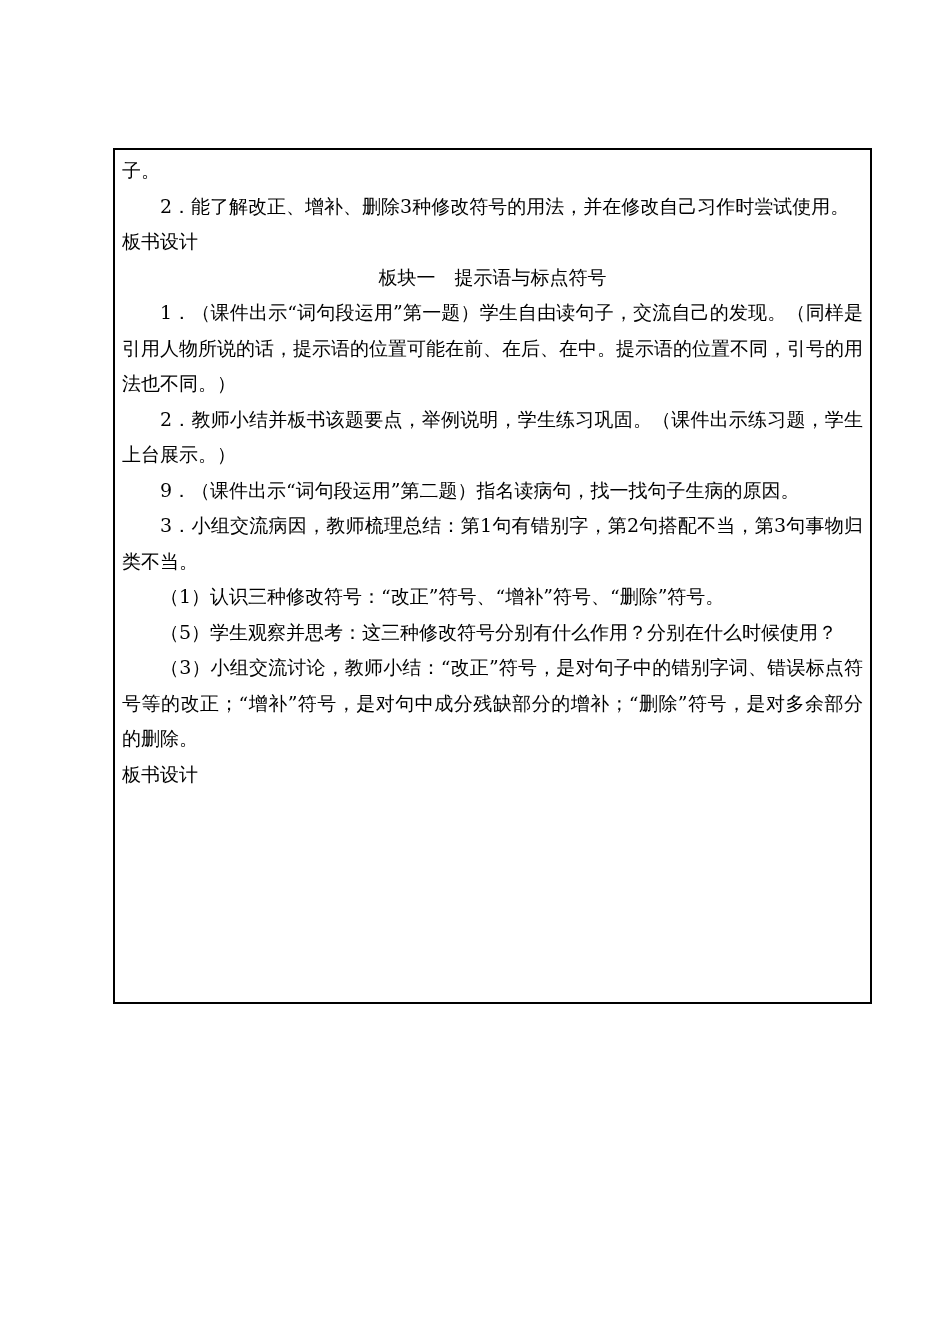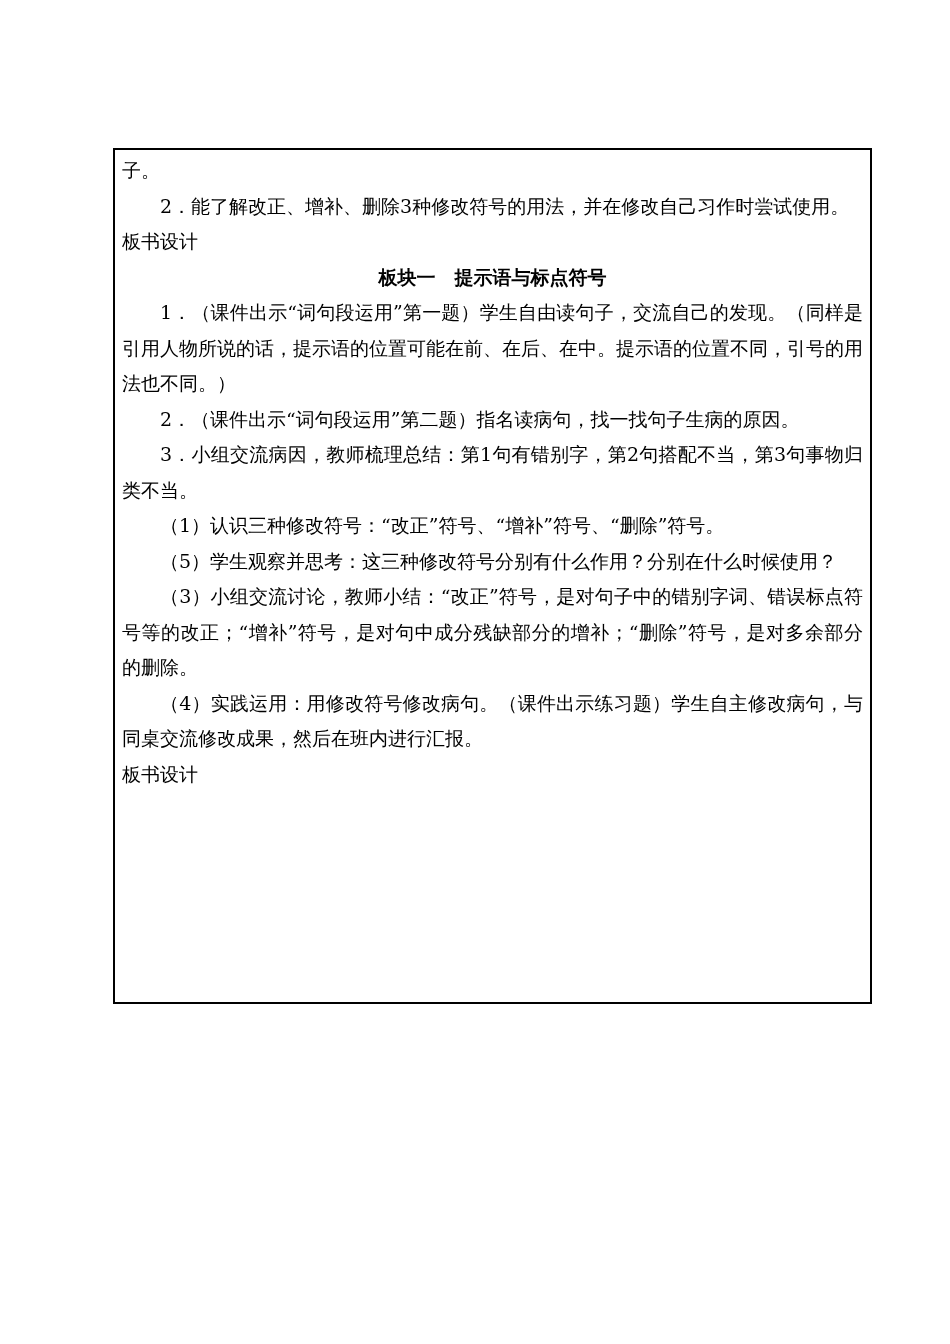--- a/index.html
+++ b/index.html
@@ -35,37 +35,37 @@
     letter-spacing: 0;
     word-break: break-all;
     color: #000000;
   }
   .para.indent {
     text-indent: 2em;
   }
   .para.heading {
     text-align: center;
     text-indent: 0;
-    font-weight: bold;
+    font-weight: normal;
     font-family: "DejaVu Sans", "Liberation Sans", sans-serif;
   }
 </style>
 </head>
 <body>
 
 <div class="page">
   <div class="content-box">
 
     <div class="para">子。</div>
     <div class="para indent">2．能了解改正、增补、删除3种修改符号的用法，并在修改自己习作时尝试使用。</div>
     <div class="para">板书设计</div>
     <div class="para heading">板块一　提示语与标点符号</div>
     <div class="para indent">1．（课件出示“词句段运用”第一题）学生自由读句子，交流自己的发现。（同样是引用人物所说的话，提示语的位置可能在前、在后、在中。提示语的位置不同，引号的用法也不同。）</div>
-    <div class="para indent">2．（课件出示“词句段运用”第二题）指名读病句，找一找句子生病的原因。</div>
+    <div class="para indent">2．教师小结并板书该题要点，举例说明，学生练习巩固。（课件出示练习题，学生上台展示。）</div>
+    <div class="para indent">9．（课件出示“词句段运用”第二题）指名读病句，找一找句子生病的原因。</div>
     <div class="para indent">3．小组交流病因，教师梳理总结：第1句有错别字，第2句搭配不当，第3句事物归类不当。</div>
     <div class="para indent">（1）认识三种修改符号：“改正”符号、“增补”符号、“删除”符号。</div>
     <div class="para indent">（5）学生观察并思考：这三种修改符号分别有什么作用？分别在什么时候使用？</div>
     <div class="para indent">（3）小组交流讨论，教师小结：“改正”符号，是对句子中的错别字词、错误标点符号等的改正；“增补”符号，是对句中成分残缺部分的增补；“删除”符号，是对多余部分的删除。</div>
-    <div class="para indent">（4）实践运用：用修改符号修改病句。（课件出示练习题）学生自主修改病句，与同桌交流修改成果，然后在班内进行汇报。</div>
     <div class="para">板书设计</div>
 
   </div>
 </div>
 
 </body></html>

